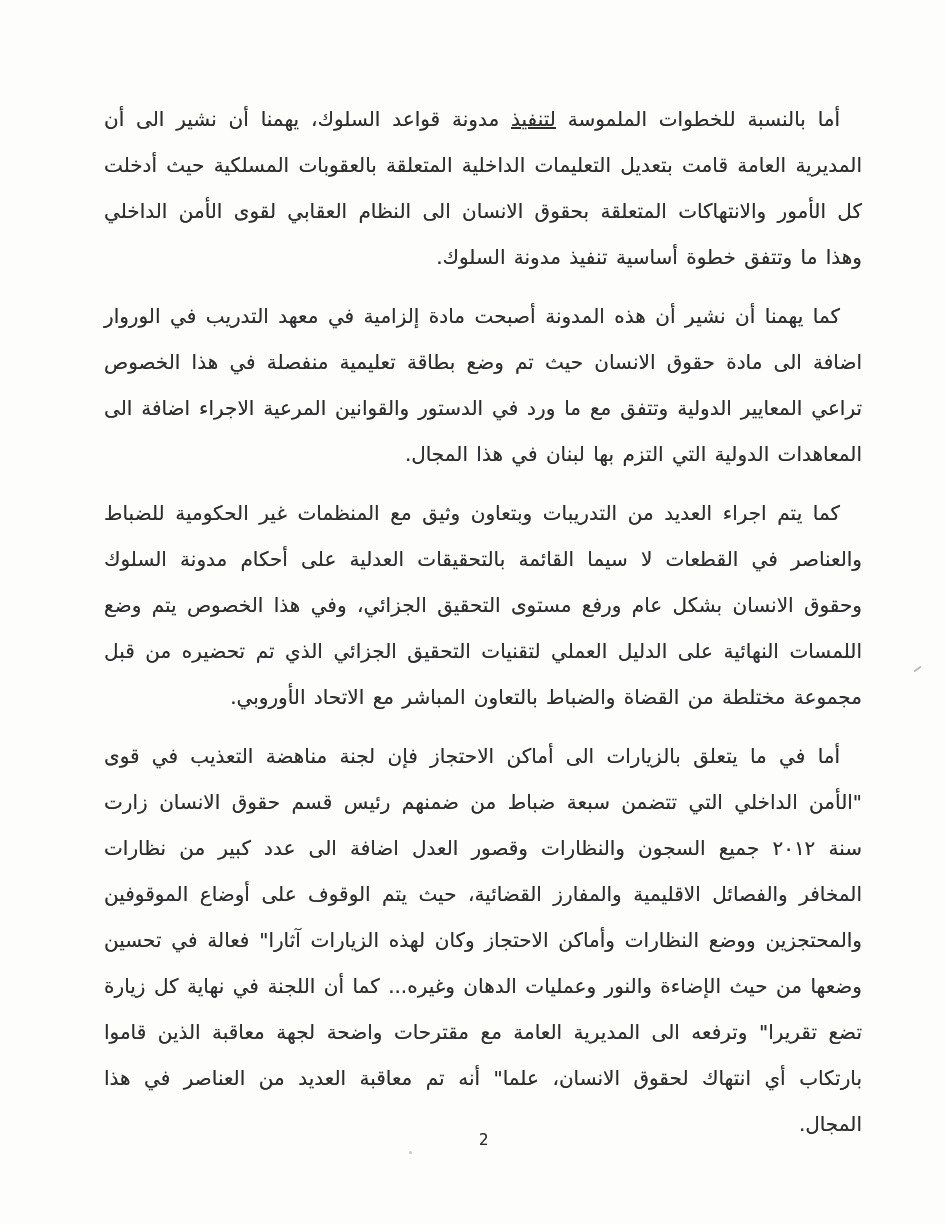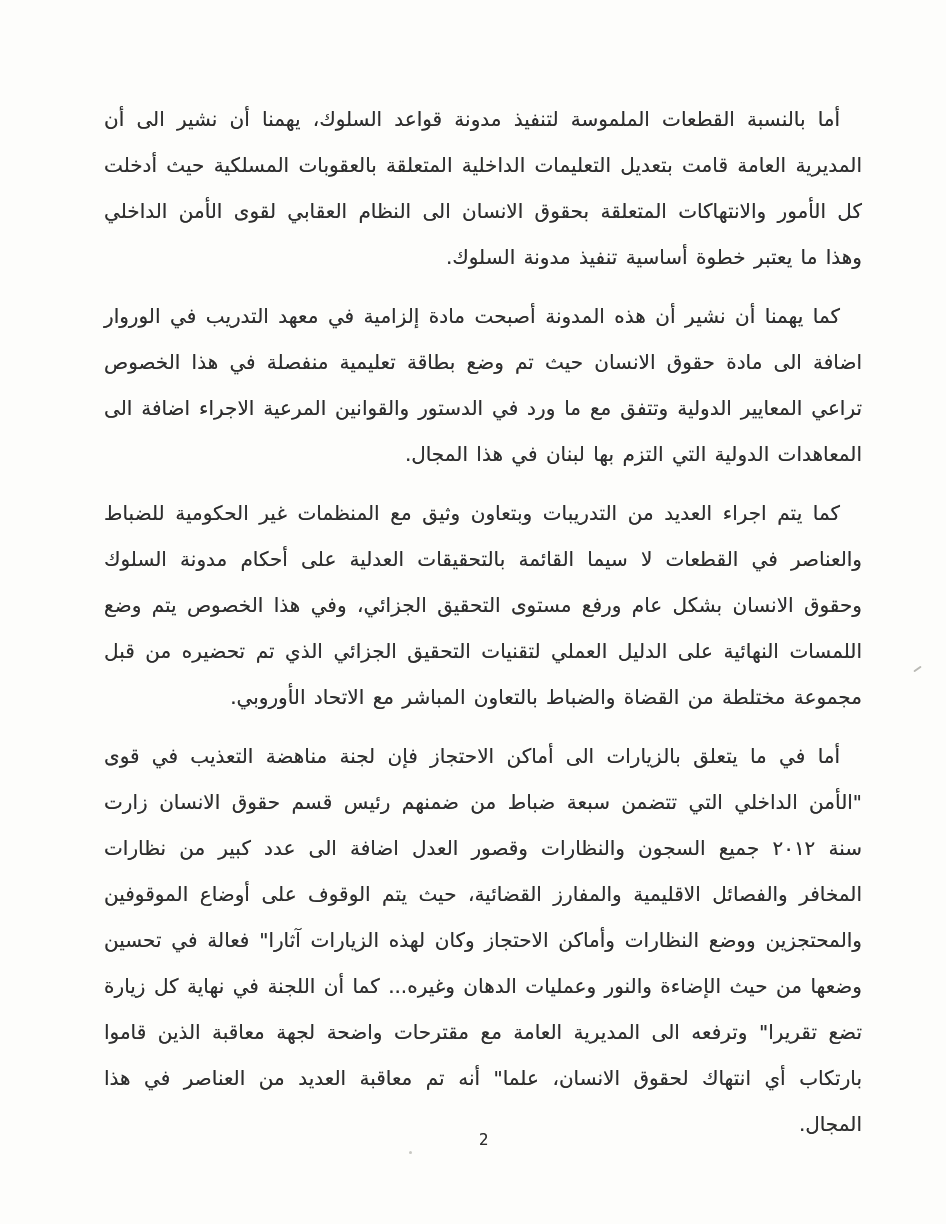--- a/index.html
+++ b/index.html
@@ -28,21 +28,21 @@
     line-height: 46px;
     letter-spacing: 0.2px;
     word-spacing: 2px;
     text-shadow: 0 0 0.5px rgba(40,40,40,0.55);
   }
   .doc-body p.para {
     margin: 0 0 13px 0;
     text-indent: 22px; 
   }
   .doc-body span.bold { font-weight: normal; }
-  .doc-body span.underline { }
+  .doc-body span.underline { text-decoration: underline; }
   .page-number {
     position: absolute;
     top: 1130px;
     left: 479px;
     color: #2e2e2e;
     font-size: 15px;
     line-height: 20px;
     text-shadow: 0 0 0.5px rgba(40,40,40,0.5);
   }
   
@@ -65,21 +65,21 @@
     background: #c7c7c2;
     border-radius: 50%;
   }
 </style>
 </head>
 <body>
 
 <div class="page">
 
   <div class="doc-body">
-      <p class="para"><span>أما بالنسبة القطعات الملموسة </span><span class="underline">لتنفيذ</span><span> مدونة قواعد السلوك، يهمنا أن نشير الى أن المديرية العامة قامت بتعديل التعليمات الداخلية المتعلقة بالعقوبات المسلكية حيث أدخلت كل الأمور والانتهاكات المتعلقة بحقوق الانسان الى النظام العقابي لقوى الأمن الداخلي وهذا ما يعتبر خطوة أساسية  تنفيذ مدونة السلوك.</span></p>
+      <p class="para"><span>أما بالنسبة للخطوات الملموسة </span><span class="underline">لتنفيذ</span><span> مدونة قواعد السلوك، يهمنا أن نشير الى أن المديرية العامة قامت بتعديل التعليمات الداخلية المتعلقة بالعقوبات المسلكية حيث أدخلت كل الأمور والانتهاكات المتعلقة بحقوق الانسان الى النظام العقابي لقوى الأمن الداخلي وهذا ما وتتفق خطوة أساسية  تنفيذ مدونة السلوك.</span></p>
       <p class="para"><span>كما يهمنا أن نشير أن هذه المدونة أصبحت مادة إلزامية في معهد التدريب في الوروار اضافة الى مادة حقوق الانسان حيث تم وضع بطاقة تعليمية منفصلة في هذا الخصوص تراعي المعايير الدولية وتتفق مع ما ورد في الدستور والقوانين المرعية الاجراء اضافة الى المعاهدات الدولية التي التزم بها لبنان في هذا المجال.</span></p>
       <p class="para"><span>كما يتم اجراء العديد من التدريبات وبتعاون وثيق مع المنظمات غير الحكومية للضباط والعناصر في القطعات لا سيما القائمة بالتحقيقات العدلية على أحكام مدونة السلوك وحقوق الانسان بشكل عام ورفع مستوى التحقيق الجزائي، وفي هذا الخصوص يتم وضع اللمسات النهائية على </span><span class="bold">الدليل العملي لتقنيات التحقيق الجزائي</span><span> الذي تم تحضيره من قبل مجموعة مختلطة من القضاة والضباط بالتعاون المباشر مع الاتحاد الأوروبي.</span></p>
       <p class="para"><span>أما في ما يتعلق بالزيارات الى أماكن الاحتجاز فإن لجنة مناهضة التعذيب في قوى "الأمن الداخلي التي تتضمن سبعة ضباط من ضمنهم رئيس قسم حقوق الانسان زارت سنة ٢٠١٢ جميع السجون والنظارات وقصور العدل اضافة الى عدد كبير من نظارات المخافر والفصائل الاقليمية والمفارز القضائية، حيث يتم الوقوف على أوضاع الموقوفين والمحتجزين ووضع النظارات وأماكن الاحتجاز وكان لهذه الزيارات آثارا" فعالة في تحسين وضعها من حيث الإضاءة والنور وعمليات الدهان وغيره... كما أن اللجنة في نهاية كل زيارة تضع تقريرا" وترفعه الى المديرية العامة مع مقترحات واضحة لجهة معاقبة الذين قاموا بارتكاب أي انتهاك لحقوق الانسان، علما" أنه تم معاقبة العديد من العناصر في هذا المجال.</span></p>
     </div>
 
   <div class="speck-right"></div>
   <div class="speck-footer"></div>
 
   <div class="page-number">2</div>
 

